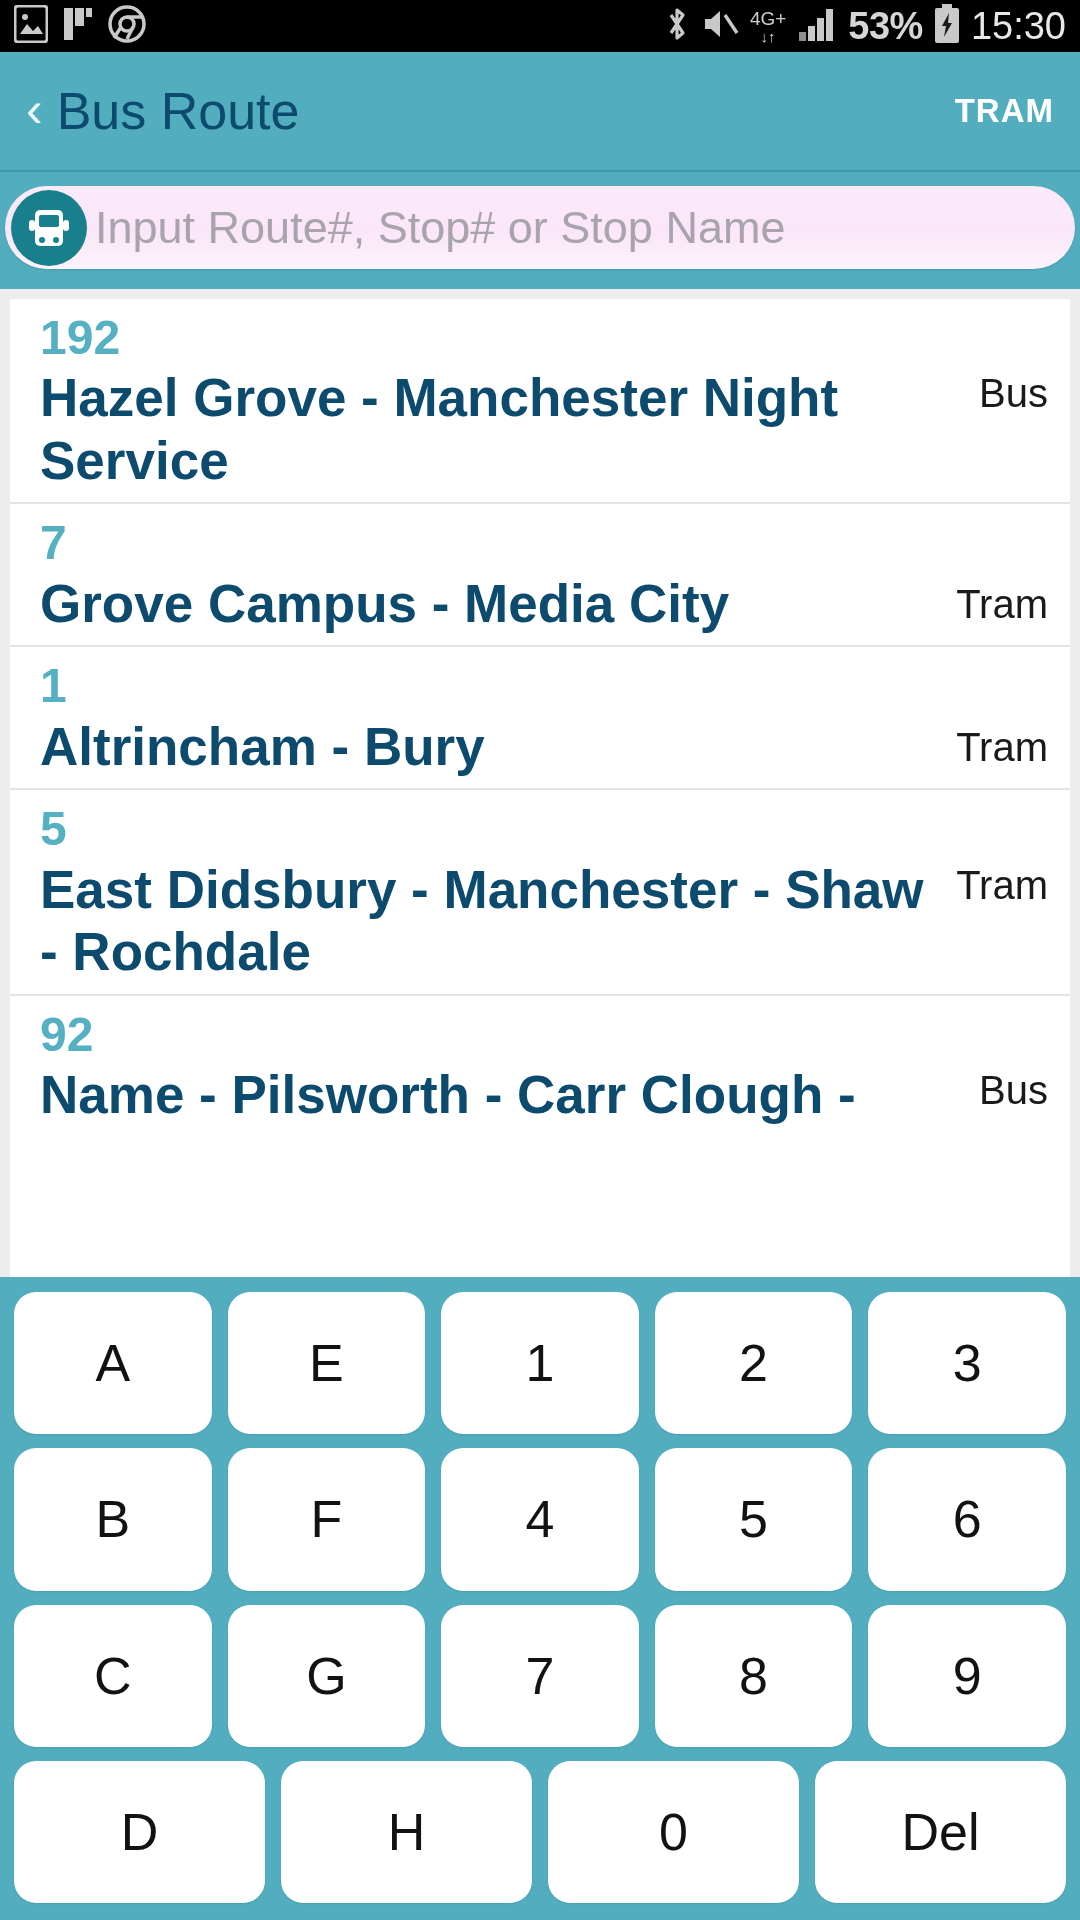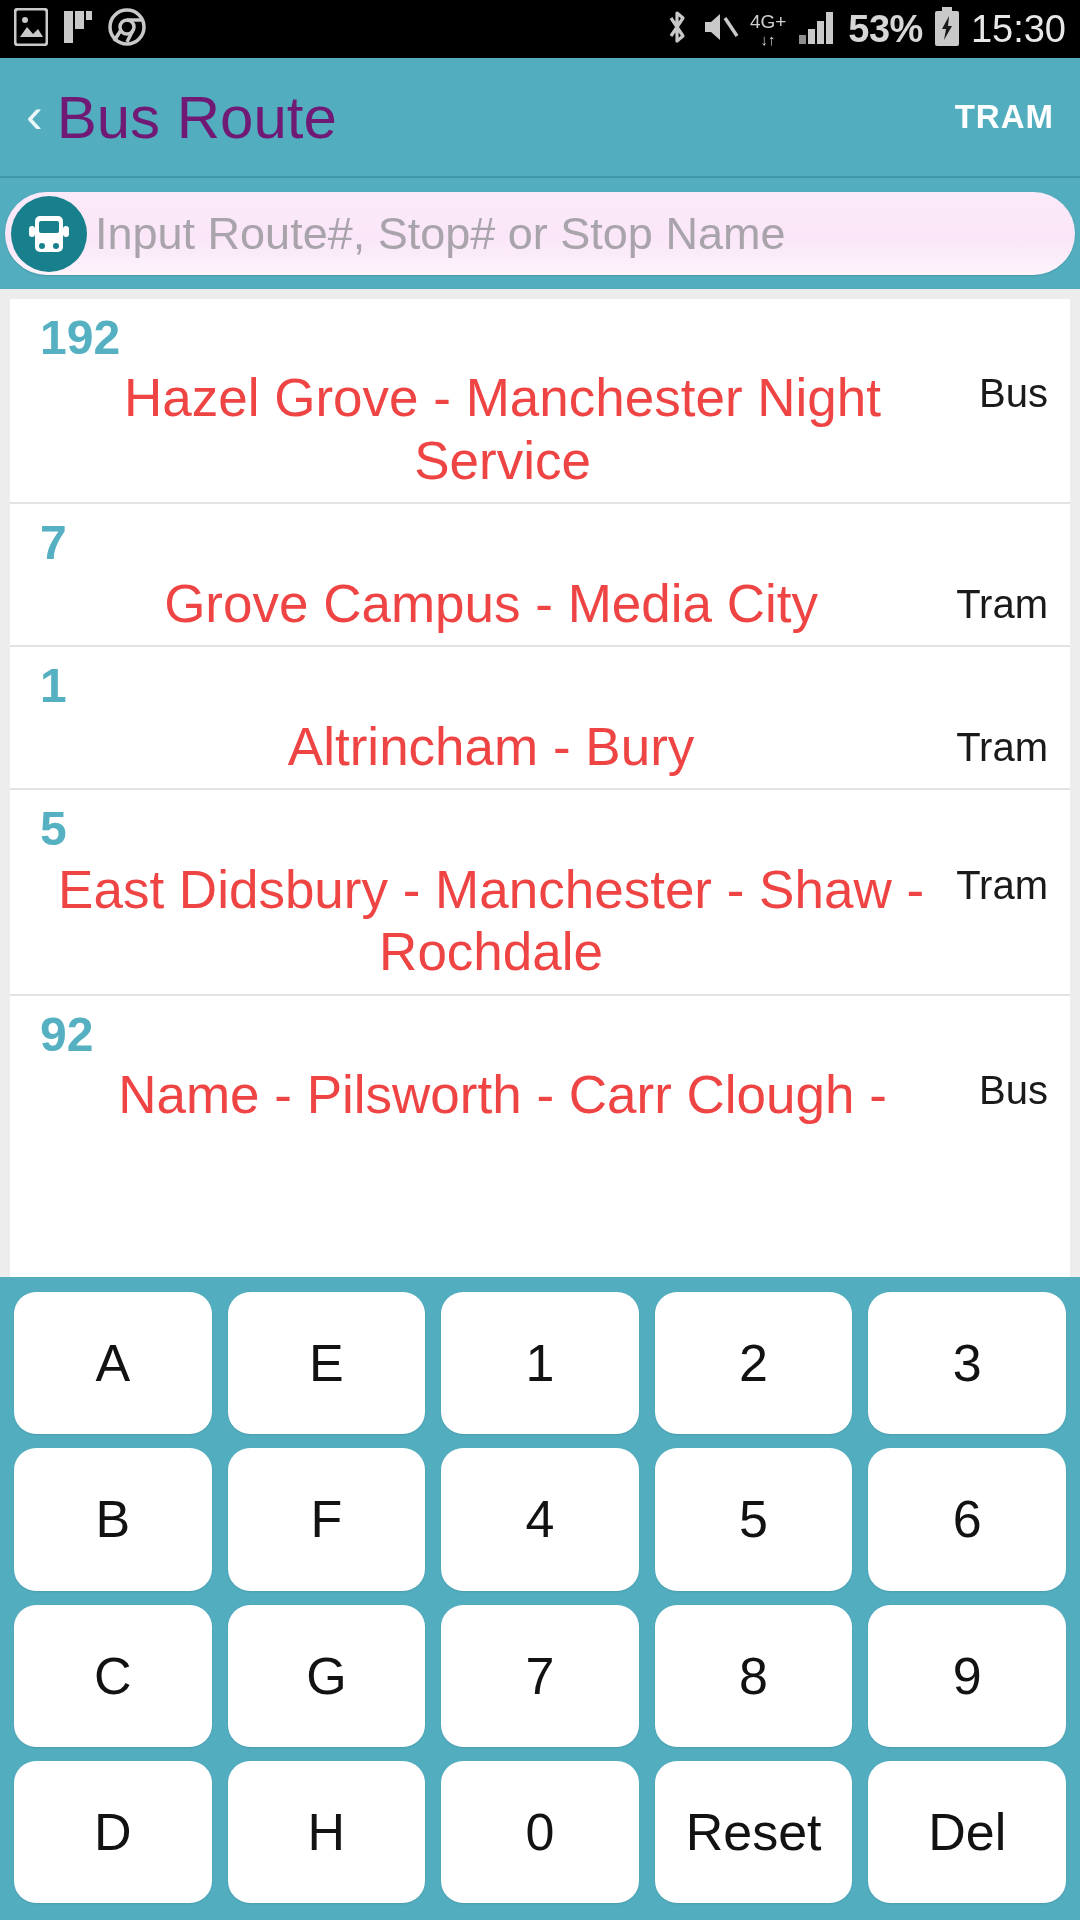--- a/index.html
+++ b/index.html
@@ -6,21 +6,21 @@
   html, body {
     width:1080px; height:1920px;
     background:#52aebf;
     font-family:"Liberation Sans", sans-serif;
     overflow:hidden;
   }
   #screen { position:relative; width:1080px; height:1920px; background:#52aebf; }
 
   
   .statusbar {
-    height:58px; background:#000; display:flex; align-items:center;
+    height:52px; background:#000; display:flex; align-items:center;
     padding:0 14px; color:#c9c9c9;
   }
   .sb-left { display:flex; align-items:center; gap:14px; }
   .sb-right { margin-left:auto; display:flex; align-items:center; gap:11px; }
   .sb-icon { display:block; }
   .sb-batt-text { font-size:38px; font-weight:700; color:#d6d6d6; letter-spacing:-0.5px; }
   .sb-clock { font-size:38px; font-weight:400; color:#e8e8e8; letter-spacing:0px; }
   .net-wrap { display:flex; flex-direction:column; align-items:center; line-height:1; }
   .net-label { font-size:19px; color:#cfcfcf; }
   .net-arrows { font-size:15px; color:#cfcfcf; margin-top:1px; }
@@ -28,21 +28,21 @@
   
   .appbar {
     height:118px; background:#52aebf; display:flex; align-items:center;
     padding:0 26px; position:relative;
   }
   .back-chevron {
     color:#eaf6f8; font-size:50px; line-height:1; font-weight:300;
     margin-right:14px; margin-top:-4px;
   }
   .appbar-title {
-    color:#701a75; font-size:60px; font-weight:400; letter-spacing:0px;
+    color:#0c4a6e; font-size:52px; font-weight:400; letter-spacing:0px;
   }
   .appbar-action {
     margin-left:auto; color:#ffffff; font-size:33px; font-weight:bold;
     letter-spacing:1px;
   }
 
   
   .searchzone {
     height:113px; background:#52aebf; position:relative;
     border-top:2px solid #3f98aa;
@@ -78,22 +78,22 @@
   .route-row {
     position:relative; padding:14px 22px 10px 30px;
     border-bottom:2px solid #e3e3e3;
   }
   .route-row:last-child { border-bottom:none; }
   .route-num {
     color:#55b0c2; font-size:48px; font-weight:bold; line-height:1.05;
   }
   .route-body { display:flex; align-items:flex-end; }
   .route-name {
-    flex:1; color:#ef4444; font-size:53px; font-weight:400;
-    line-height:1.18; padding-right:14px; padding-top:4px;text-align:center;
+    flex:1; color:#0c4a6e; font-size:53px; font-weight:700;
+    line-height:1.18; padding-right:14px; padding-top:4px;
   }
   .route-mode {
     flex:0 0 auto; color:#1a1a1a; font-size:40px; font-weight:400;
     padding-bottom:8px; white-space:nowrap;
   }
   .route-row.two-line .route-mode { align-self:flex-start; padding-bottom:0; padding-top:8px;}
 
   
   .keypad {
     position:absolute; left:0; right:0; bottom:0; height:643px;
@@ -268,19 +268,18 @@
       <div class="key">G</div>
       <div class="key">7</div>
       <div class="key">8</div>
       <div class="key">9</div>
     </div>
 
     <div class="key-row">
       <div class="key">D</div>
       <div class="key">H</div>
       <div class="key">0</div>
-      <div class="key">Reset</div>
       <div class="key">Del</div>
     </div>
 
   </div>
 
 </div>
 
 </body></html>

